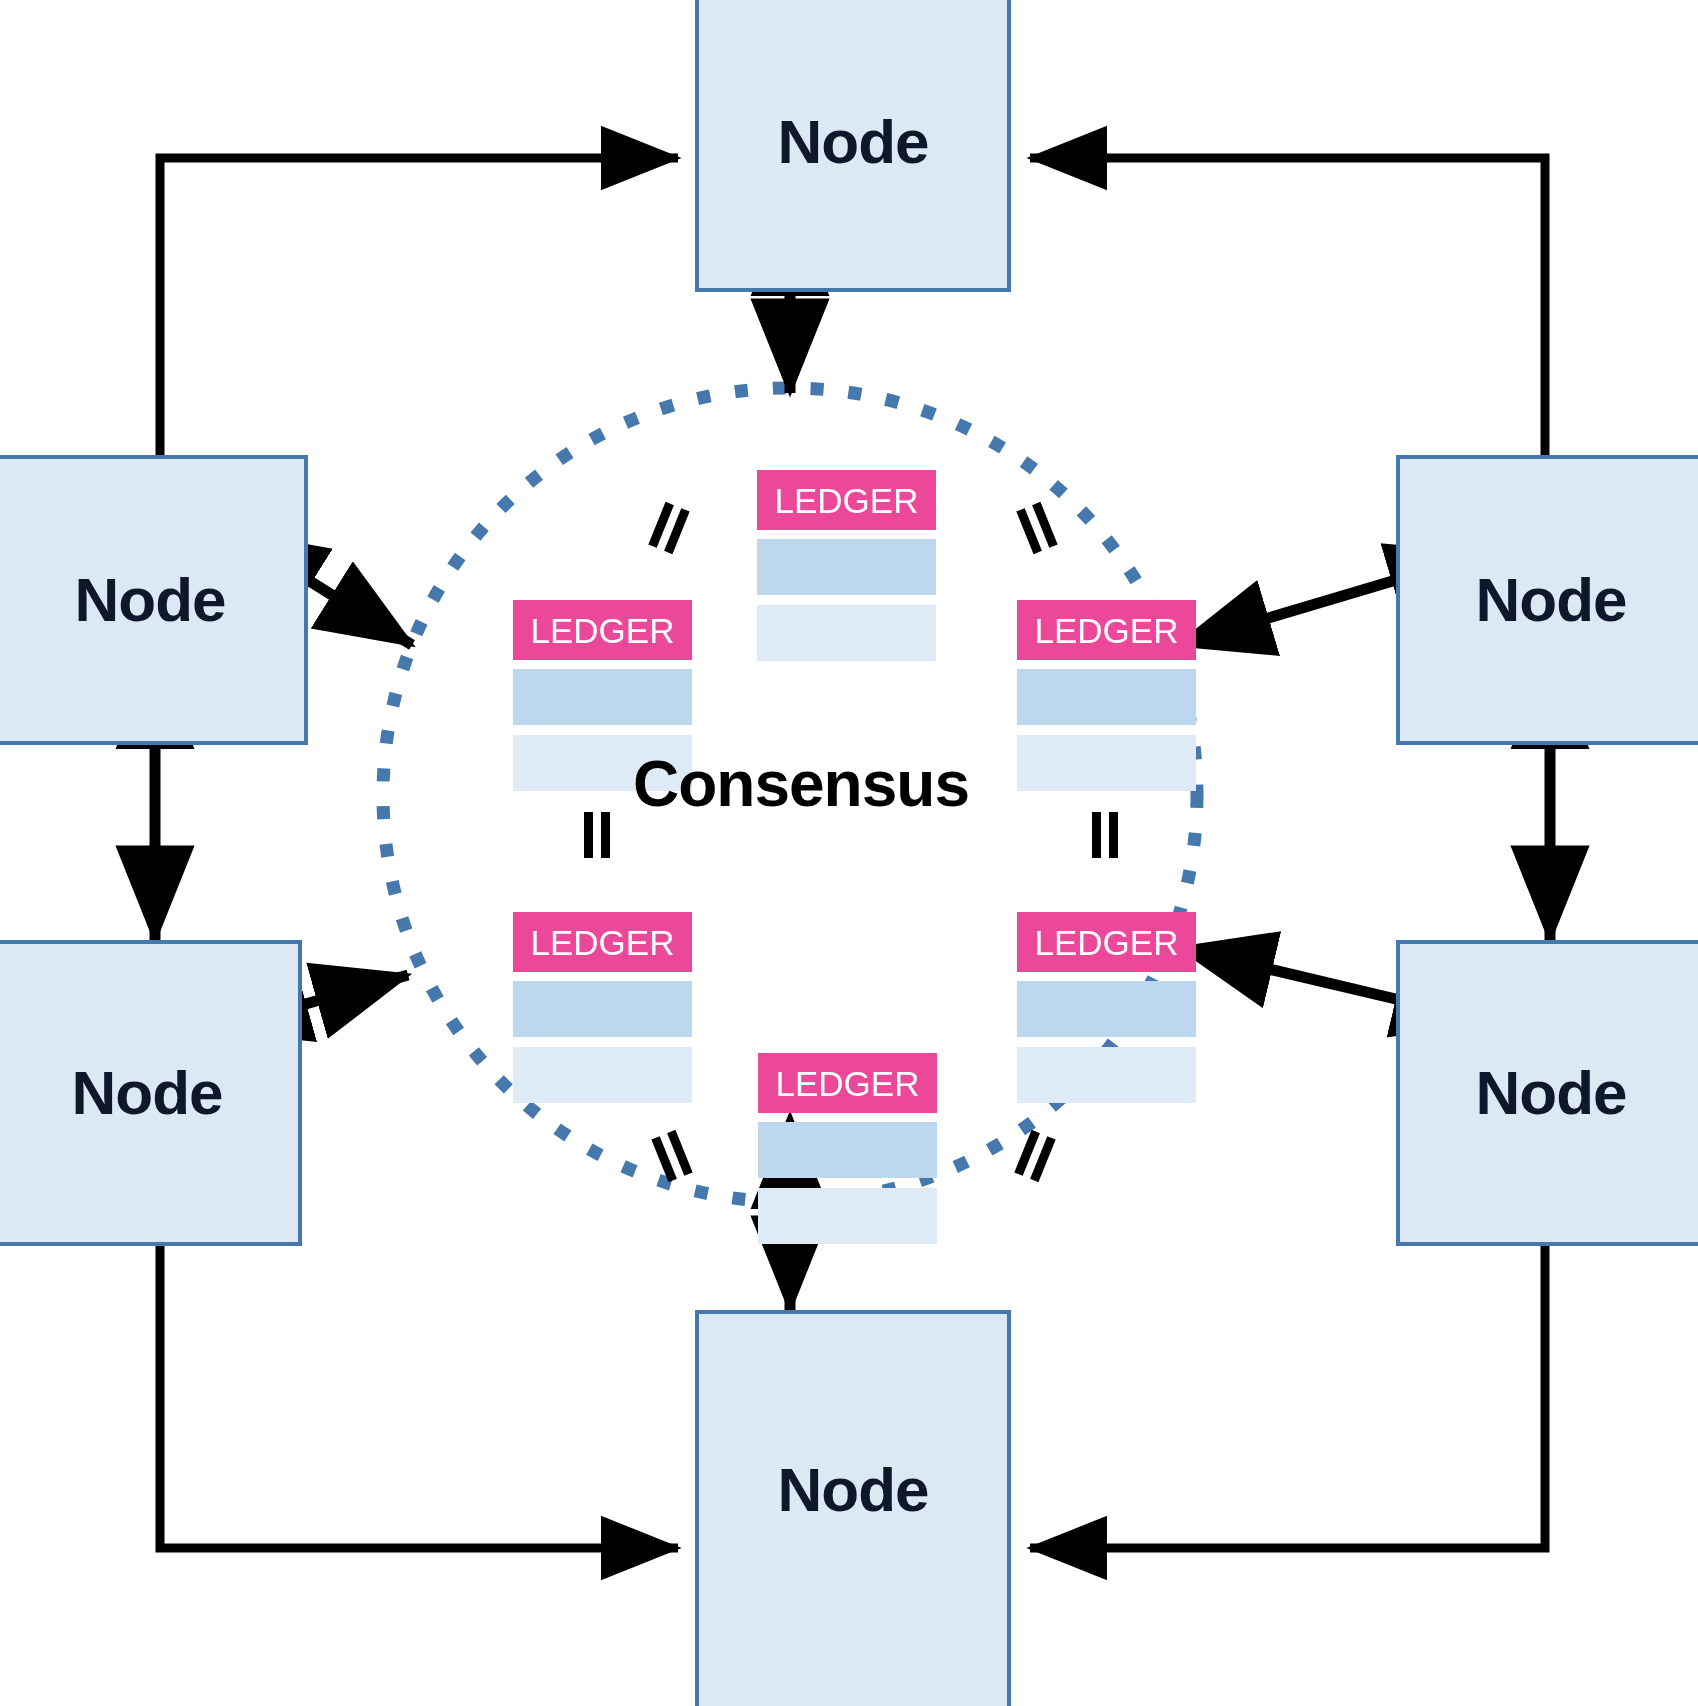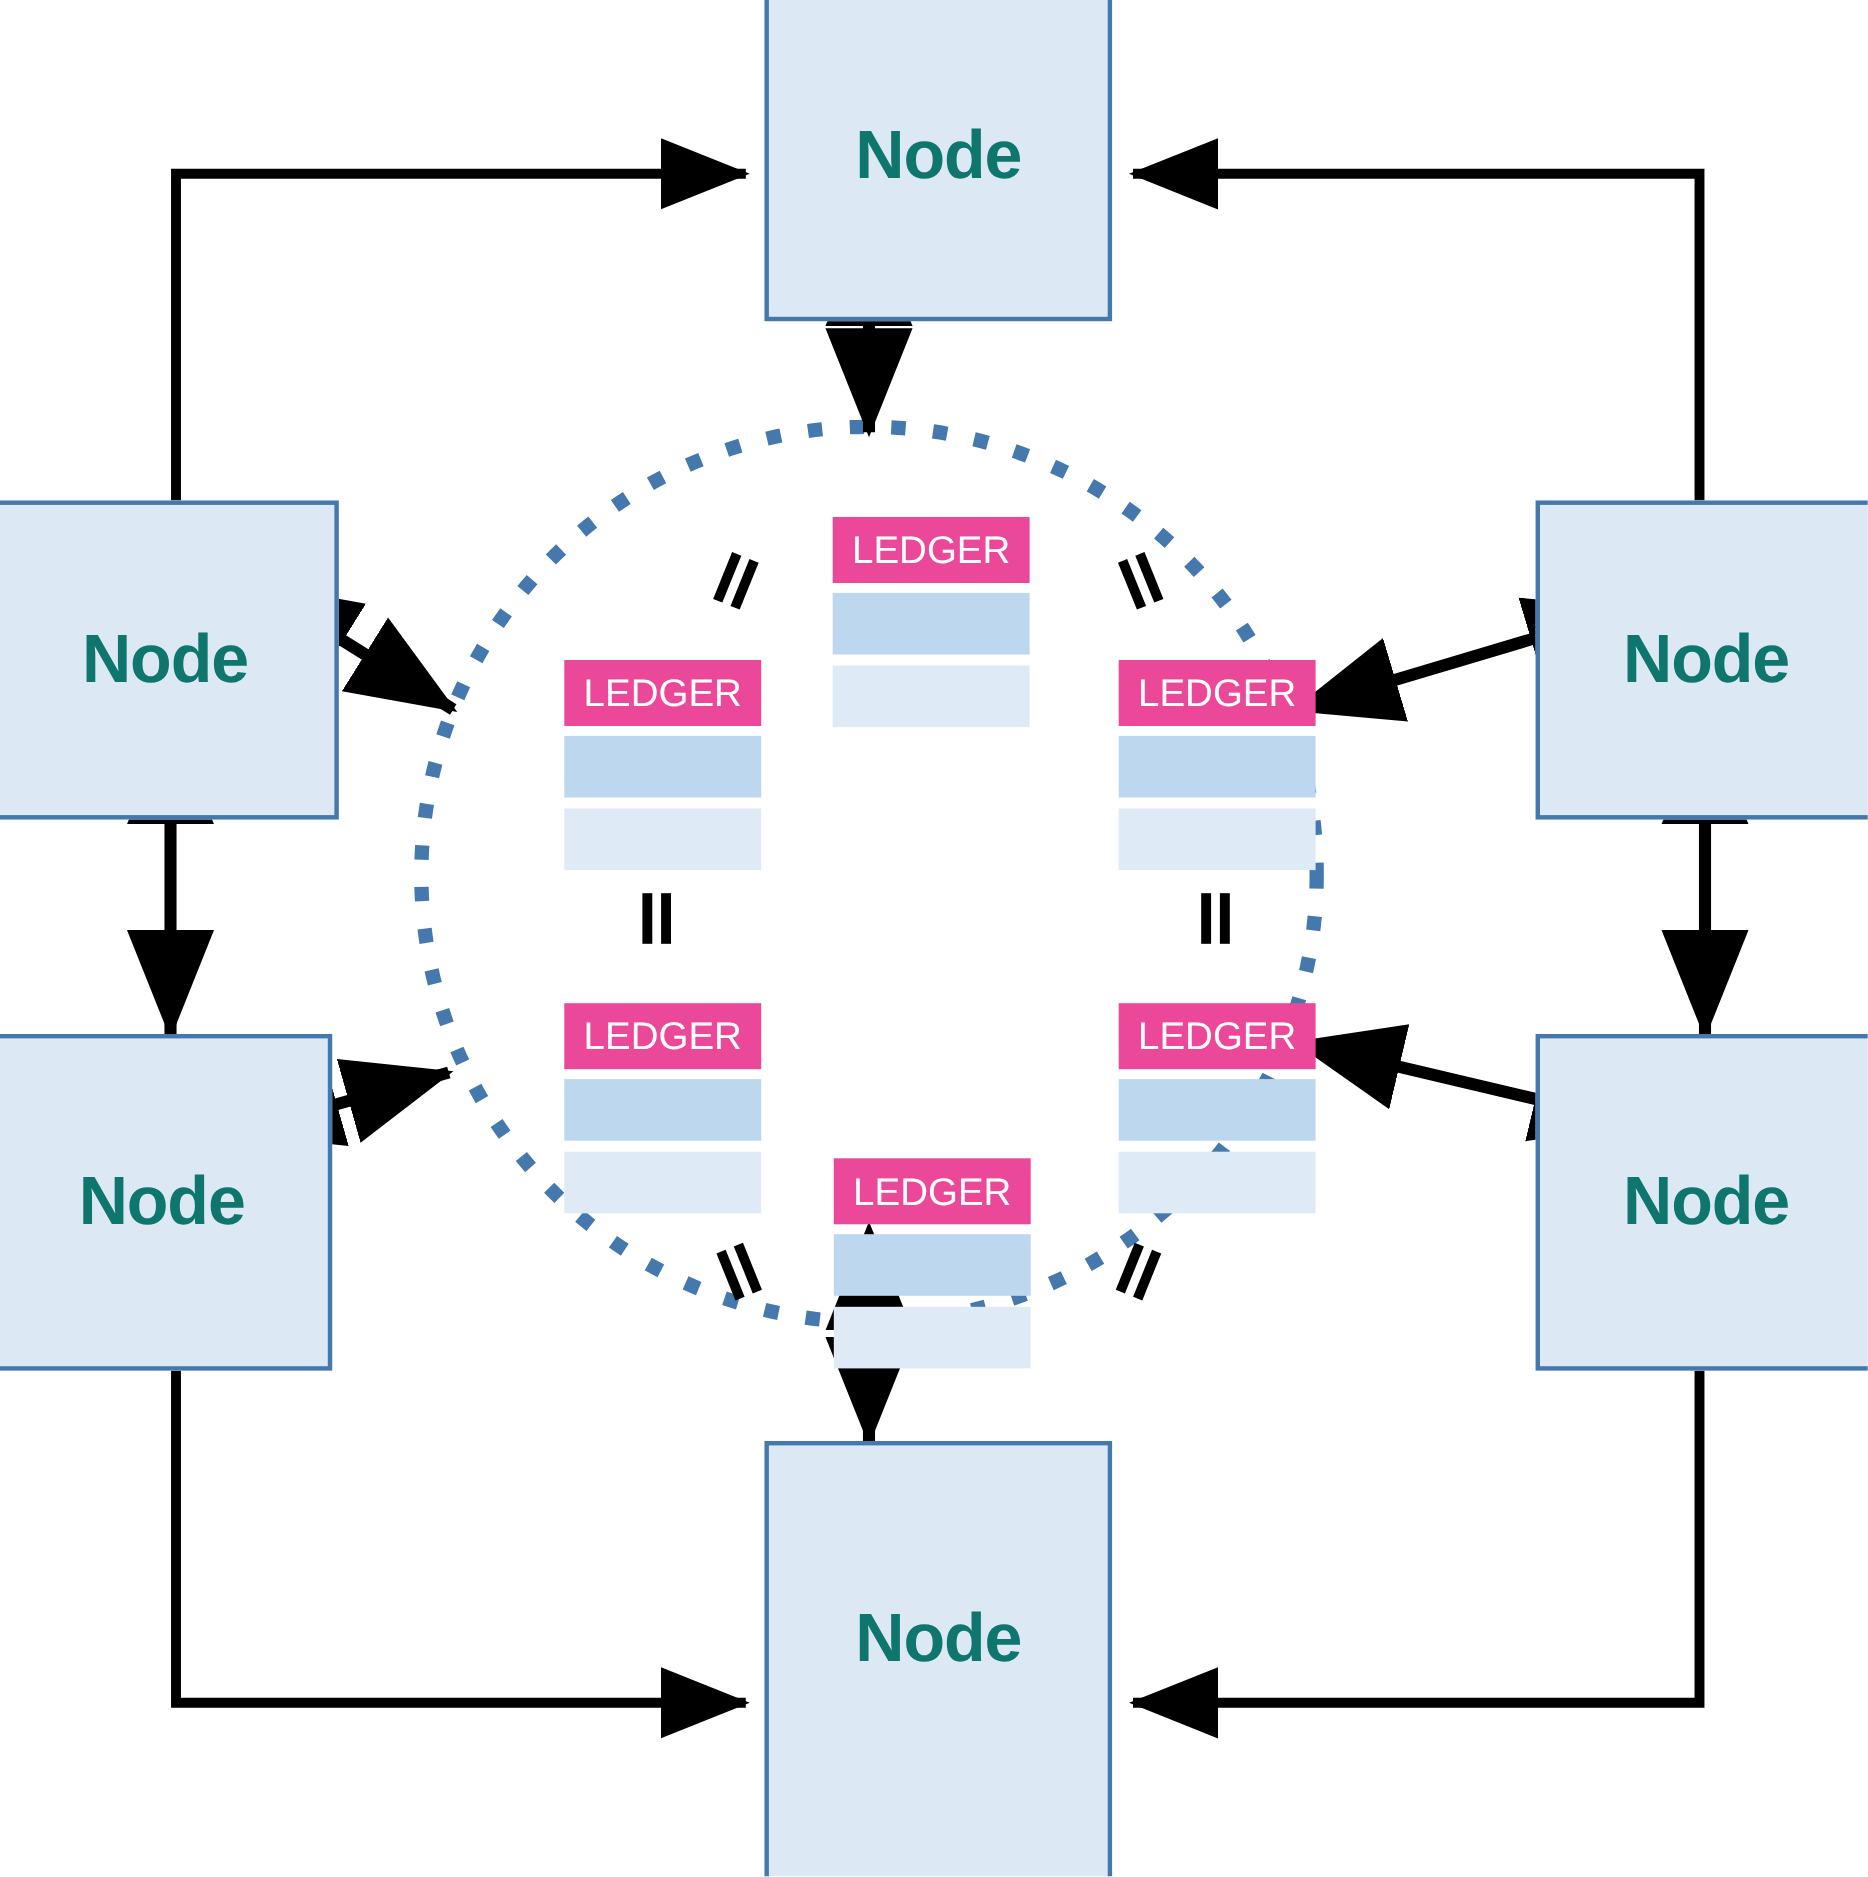--- a/index.html
+++ b/index.html
@@ -34,21 +34,21 @@
     background: #dde8f5;
     border: 4px solid #4579ae;
     display: flex;
     align-items: center;
     justify-content: center;
   }
   .node-label {
     font-family: "Liberation Sans", sans-serif;
     font-weight: bold;
     font-size: 62px;
-    color: #0f766e;
+    color: #0f172a;
     letter-spacing: -1px;
     line-height: 1;
     user-select: none;
   }
   
   .ledger {
     position: absolute;
     width: 179px;
   }
   .ledger-header {
@@ -229,14 +229,15 @@
   </div>
   <div class="eq slash-l" style="left:655px; top:1133px;">
     <span class="bar b1"></span>
       <span class="bar b2"></span>
   </div>
   <div class="eq slash-r" style="left:1018px; top:1133px;">
     <span class="bar b1"></span>
       <span class="bar b2"></span>
   </div>
 
+  <div id="consensus-label">Consensus</div>
 
 </div>
 
 </body></html>

